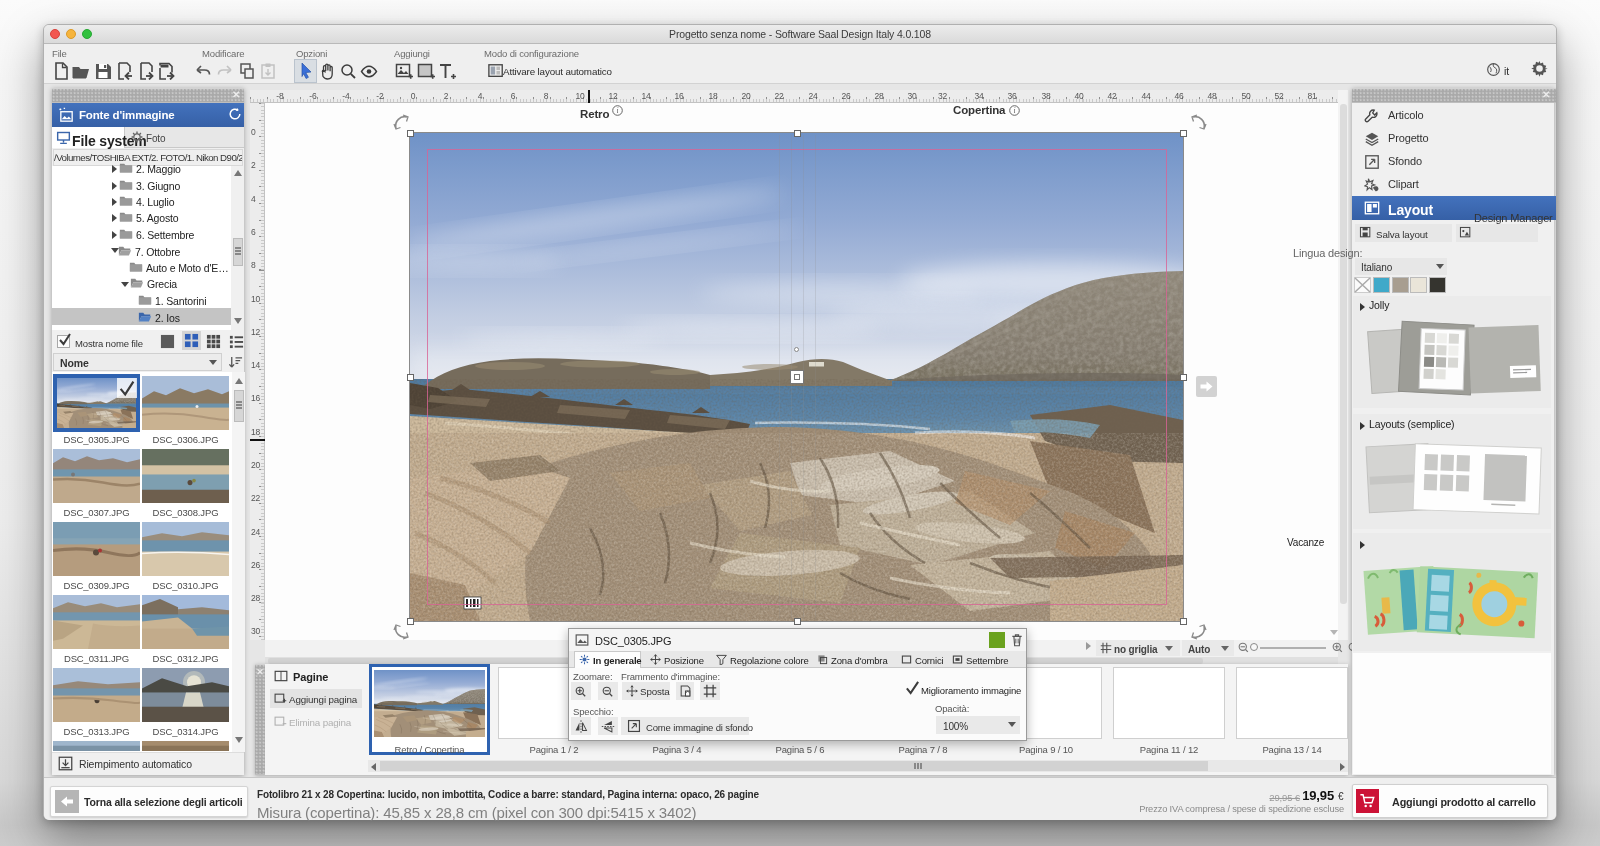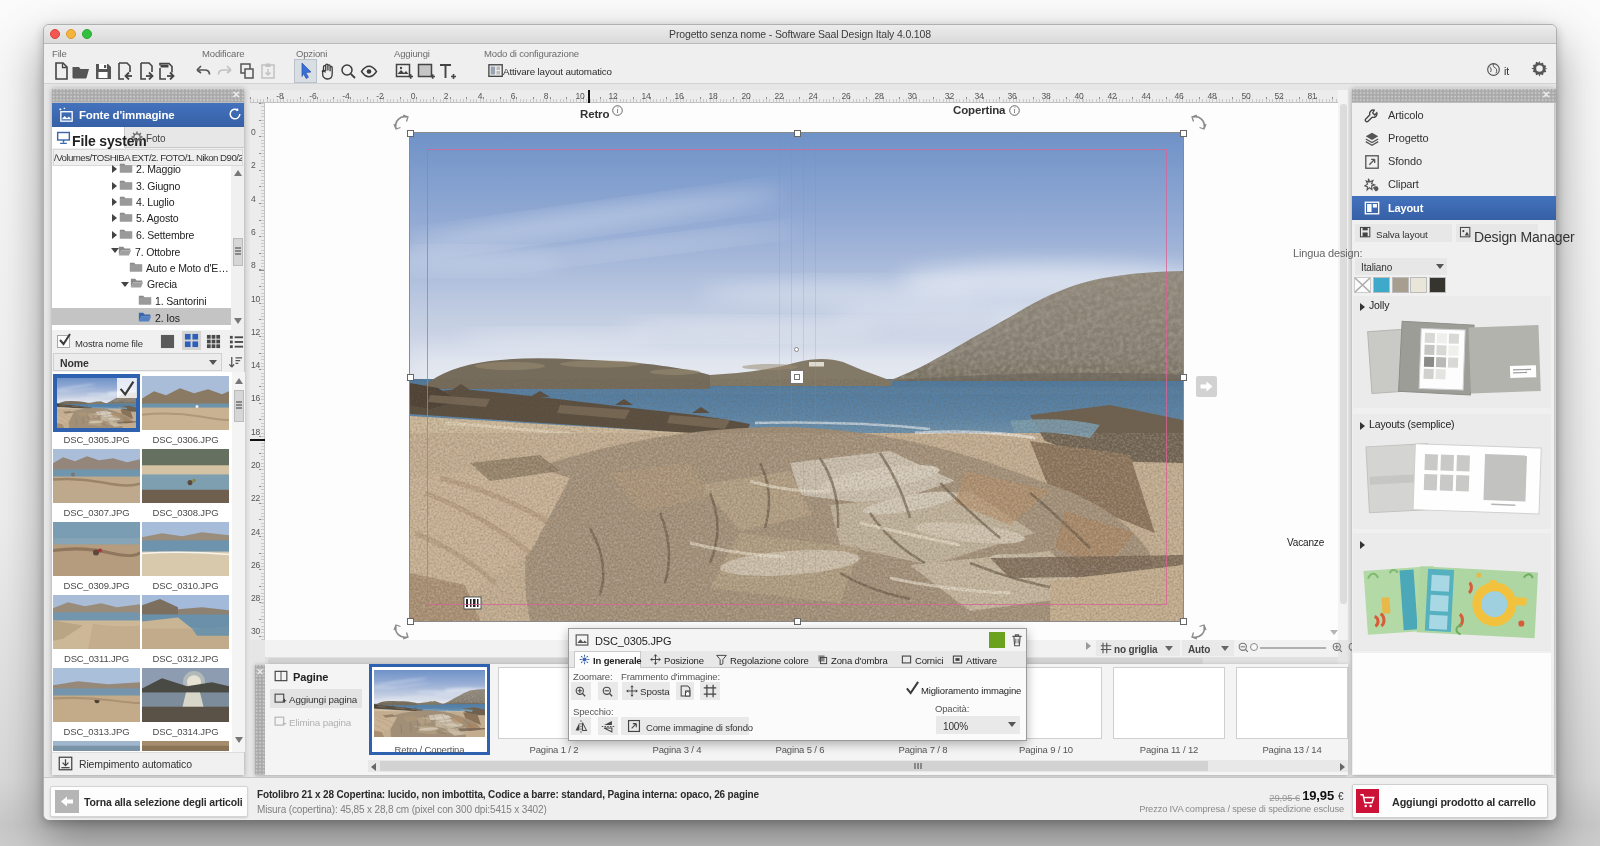--- a/index.html
+++ b/index.html
@@ -129,21 +129,21 @@
 <div class="abs" style="left:605px;top:91px;width:16px;text-align:center;font-size:8.5px;color:#555">12</div>
 <div class="abs" style="left:638px;top:91px;width:16px;text-align:center;font-size:8.5px;color:#555">14</div>
 <div class="abs" style="left:671px;top:91px;width:16px;text-align:center;font-size:8.5px;color:#555">16</div>
 <div class="abs" style="left:705px;top:91px;width:16px;text-align:center;font-size:8.5px;color:#555">18</div>
 <div class="abs" style="left:738px;top:91px;width:16px;text-align:center;font-size:8.5px;color:#555">20</div>
 <div class="abs" style="left:771px;top:91px;width:16px;text-align:center;font-size:8.5px;color:#555">22</div>
 <div class="abs" style="left:805px;top:91px;width:16px;text-align:center;font-size:8.5px;color:#555">24</div>
 <div class="abs" style="left:838px;top:91px;width:16px;text-align:center;font-size:8.5px;color:#555">26</div>
 <div class="abs" style="left:871px;top:91px;width:16px;text-align:center;font-size:8.5px;color:#555">28</div>
 <div class="abs" style="left:904px;top:91px;width:16px;text-align:center;font-size:8.5px;color:#555">30</div>
-<div class="abs" style="left:938px;top:91px;width:16px;text-align:right;font-size:8.5px;color:#555">32</div>
+<div class="abs" style="left:938px;top:91px;width:16px;text-align:left;font-size:8.5px;color:#555">32</div>
 <div class="abs" style="left:971px;top:91px;width:16px;text-align:center;font-size:8.5px;color:#555">34</div>
 <div class="abs" style="left:1004px;top:91px;width:16px;text-align:center;font-size:8.5px;color:#555">36</div>
 <div class="abs" style="left:1038px;top:91px;width:16px;text-align:center;font-size:8.5px;color:#555">38</div>
 <div class="abs" style="left:1071px;top:91px;width:16px;text-align:center;font-size:8.5px;color:#555">40</div>
 <div class="abs" style="left:1104px;top:91px;width:16px;text-align:center;font-size:8.5px;color:#555">42</div>
 <div class="abs" style="left:1138px;top:91px;width:16px;text-align:center;font-size:8.5px;color:#555">44</div>
 <div class="abs" style="left:1171px;top:91px;width:16px;text-align:center;font-size:8.5px;color:#555">46</div>
 <div class="abs" style="left:1204px;top:91px;width:16px;text-align:center;font-size:8.5px;color:#555">48</div>
 <div class="abs" style="left:1238px;top:91px;width:16px;text-align:center;font-size:8.5px;color:#555">50</div>
 <div class="abs" style="left:1271px;top:91px;width:16px;text-align:center;font-size:8.5px;color:#555">52</div>
@@ -675,35 +675,35 @@
     <path d="M5 2l1.5 3.5L10 4 8.5 7.5 12 9l-3.5 1L9 14l-3-2-2.5 2.5L4 11 1 10l3-2L2.5 4.5 5 5.5z" fill="none" stroke="#555" stroke-width="1.3"></path>
     <path d="M10 12c2-2 5-2 6 0s-1 4-3 4" fill="#555"></path>
   </svg>
 <div class="abs" style="left:1388px;top:178px;font-size:11px;color:#333">Clipart</div>
 <div class="abs" style="left:1352px;top:196px;width:204px;height:24px;background:linear-gradient(#4372bd,#3660a6)"></div>
 <svg class="abs" style="left:1364px;top:200px" width="16" height="16" viewBox="0 0 18 18">
     <rect x="1.5" y="2.5" width="15" height="13" fill="none" stroke="#fff" stroke-width="1.5"></rect>
     <rect x="3.5" y="4.5" width="5" height="9" fill="#fff"></rect>
     <rect x="10" y="4.5" width="4.5" height="4" fill="#fff"></rect>
   </svg>
-<div class="abs" style="left:1388px;top:202px;font-size:11px;font-weight:bold;color:#fff">Layout</div>
+<div class="abs" style="left:1388px;top:202px;font-size:14px;font-weight:bold;color:#fff">Layout</div>
 <div class="abs" style="left:1355px;top:224px;width:97px;height:18px;background:#e7e7e7"></div>
 <svg class="abs" style="left:1359px;top:226px" width="13" height="13" viewBox="0 0 18 18">
     <rect x="2" y="2" width="13" height="13" fill="none" stroke="#444" stroke-width="1.4"></rect>
     <rect x="5" y="2" width="7" height="4" fill="#444"></rect>
     <rect x="5" y="9" width="7" height="6" fill="#444"></rect>
   </svg>
 <div class="abs" style="left:1376px;top:229px;font-size:9.8px;color:#333">Salva layout</div>
 <div class="abs" style="left:1456px;top:224px;width:82px;height:18px;background:#e7e7e7"></div>
 <svg class="abs" style="left:1459px;top:226px" width="13" height="13" viewBox="0 0 18 18">
     <rect x="2" y="2" width="13" height="13" fill="none" stroke="#444" stroke-width="1.4"></rect>
     <path d="M8 13l3-5 3 5z" fill="#444"></path>
     <circle cx="6" cy="7" r="1.5" fill="#444"></circle>
   </svg>
-<div class="abs" style="left:1474px;top:229px;font-size:14px;color:#333">Design Manager</div>
+<div class="abs" style="left:1474px;top:212px;font-size:11px;color:#333">Design Manager</div>
 <div class="abs" style="left:1293px;top:247px;font-size:11px;color:#666">Lingua design:</div>
 <div class="abs" style="left:1355px;top:258px;width:92px;height:17px;background:#e7e7e7"></div>
 <div class="abs" style="left:1361px;top:262px;font-size:10px;color:#333">Italiano</div>
 <div class="abs" style="left:1436px;top:264px;width:0;height:0;border-top:5px solid #555;border-left:4px solid transparent;border-right:4px solid transparent"></div>
 <div class="abs" style="left:1354px;top:277px;width:17px;height:16px;background:#fbfbfb;border:1px solid #ccc"></div>
 <svg class="abs" style="left:1354px;top:277px" width="17" height="16">
     <path d="M1 1l15 14M16 1L1 15" stroke="#aaa" stroke-width="1.5"></path>
   </svg>
 <div class="abs" style="left:1373px;top:277px;width:17px;height:16px;background:#3fa9c9;border:1px solid #bbb"></div>
 <div class="abs" style="left:1392px;top:277px;width:17px;height:16px;background:#a89e90;border:1px solid #bbb"></div>
@@ -868,21 +868,21 @@
   </svg>
 <div class="abs" style="left:831px;top:655px;font-size:9.5px;font-weight:normal;color:#222;white-space:nowrap">Zona d'ombra</div>
 <svg class="abs" style="left:901px;top:654px" width="11" height="11" viewBox="0 0 16 16">
     <rect x="2" y="3" width="12" height="10" fill="none" stroke="#444" stroke-width="1.6"></rect>
   </svg>
 <div class="abs" style="left:915px;top:655px;font-size:9.5px;font-weight:normal;color:#222;white-space:nowrap">Cornici</div>
 <svg class="abs" style="left:952px;top:654px" width="11" height="11" viewBox="0 0 16 16">
     <rect x="2" y="3" width="12" height="10" fill="none" stroke="#444" stroke-width="1.6"></rect>
     <rect x="5" y="6" width="6" height="4" fill="#444"></rect>
   </svg>
-<div class="abs" style="left:966px;top:655px;font-size:9.5px;font-weight:normal;color:#222;white-space:nowrap">Attivare</div>
+<div class="abs" style="left:966px;top:655px;font-size:9.5px;font-weight:normal;color:#222;white-space:nowrap">Settembre</div>
 <div class="abs" style="left:569px;top:668px;width:457px;height:72px;background:#fbfbfb"></div>
 <div class="abs" style="left:573px;top:671px;font-size:9.5px;color:#555">Zoomare:</div>
 <div class="abs" style="left:621px;top:671px;font-size:9.5px;color:#555">Frammento d'immagine:</div>
 <div class="abs" style="left:571px;top:682px;width:20px;height:18px;background:#e9e9e9"></div>
 <div class="abs" style="left:598px;top:682px;width:20px;height:18px;background:#e9e9e9"></div>
 <svg class="abs" style="left:574px;top:685px" width="13" height="13" viewBox="0 0 18 18">
     <circle cx="8" cy="8" r="5" fill="none" stroke="#444" stroke-width="1.5"></circle>
     <path d="M5 8h6M8 5v6" stroke="#444" stroke-width="1.5"></path>
     <path d="M11.8 11.8L15.5 15.5" stroke="#444" stroke-width="1.7"></path>
   </svg>
@@ -934,21 +934,21 @@
 <div class="abs" style="left:943px;top:721px;font-size:10px;color:#333">100%</div>
 <div class="abs" style="left:1008px;top:722px;width:0;height:0;border-top:5px solid #555;border-left:4px solid transparent;border-right:4px solid transparent"></div>
 <div class="abs" style="left:44px;top:777px;width:1512px;height:43px;background:#efefef;border-top:1px solid #c8c8c8;border-radius:0 0 5px 5px"></div>
 <div class="abs" style="left:50px;top:786px;width:198px;height:31px;background:#fdfdfd;border:1px solid #d4d4d4;border-radius:2px;box-shadow:0 1px 2px rgba(0,0,0,.15)"></div>
 <div class="abs" style="left:55px;top:790px;width:24px;height:23px;background:#b5b5b5"></div>
 <svg class="abs" style="left:59px;top:794px" width="16" height="15" viewBox="0 0 16 15">
     <path d="M14 5.5H8v-3L2 7.5l6 5v-3h6z" fill="#fff"></path>
   </svg>
 <div class="abs" style="left:84px;top:796px;font-size:10.5px;font-weight:bold;color:#2b2b2b">Torna alla selezione degli articoli</div>
 <div class="abs" style="left:257px;top:789px;font-size:10px;font-weight:bold;color:#2b2b2b">Fotolibro 21 x 28 Copertina: lucido, non imbottita, Codice a barre: standard, Pagina interna: opaco, 26 pagine</div>
-<div class="abs" style="left:257px;top:804px;font-size:10px;color:#808080">Misura (copertina): 45,85 x 28,8 cm (pixel con 300 dpi:5415 x 3402)</div>
+<div class="abs" style="left:257px;top:804px;font-size:15px;color:#808080">Misura (copertina): 45,85 x 28,8 cm (pixel con 300 dpi:5415 x 3402)</div>
 <div class="abs" style="right:300px;top:792px;font-size:9.5px;color:#9a9a9a;text-decoration:line-through">29,95 €</div>
 <div class="abs" style="right:266px;top:788px;font-size:13px;font-weight:bold;color:#111">19,95</div>
 <div class="abs" style="left:1338px;top:791px;font-size:10px;color:#333">€</div>
 <div class="abs" style="right:256px;top:804px;font-size:9.3px;color:#8a8a8a;">Prezzo IVA compresa / spese di spedizione escluse</div>
 <div class="abs" style="left:1352px;top:784px;width:196px;height:34px;background:#fdfdfd;border:1px solid #cfcfcf;border-radius:2px;box-shadow:0 1px 2px rgba(0,0,0,.15)"></div>
 <div class="abs" style="left:1356px;top:789px;width:23px;height:24px;background:#cc1236"></div>
 <svg class="abs" style="left:1359px;top:793px" width="17" height="16" viewBox="0 0 18 18">
     <path d="M1 2h3l2 9h8l2-6H5" fill="none" stroke="#fff" stroke-width="1.6"></path>
     <circle cx="7" cy="14.5" r="1.4" fill="#fff"></circle>
     <circle cx="12.5" cy="14.5" r="1.4" fill="#fff"></circle>

